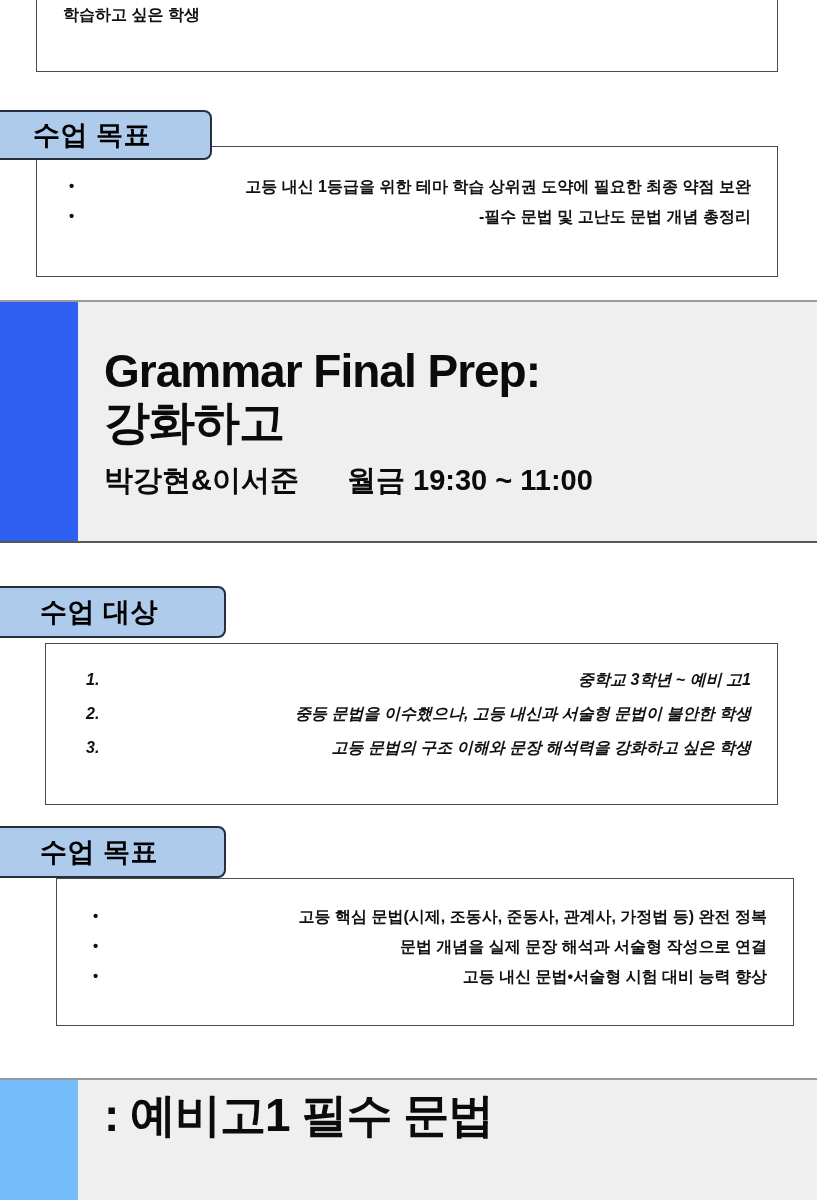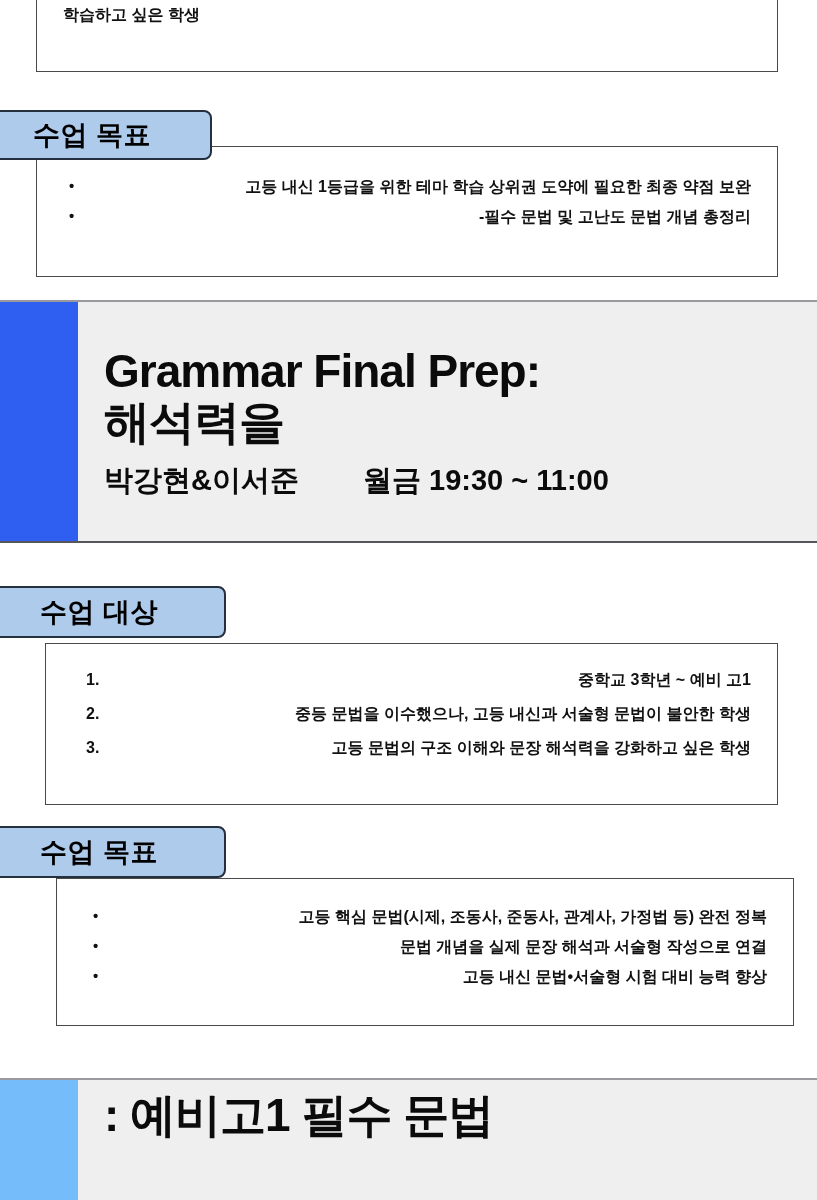--- a/index.html
+++ b/index.html
@@ -46,21 +46,21 @@
     padding-left:26px;
     margin-bottom:5px;
     white-space:nowrap;
   }
   ul.bullets li::before {
     content:"\2022";
     position:absolute;
     left:6px; top:-1px;
     font-size:15px;
   }
-  ol.numbers { counter-reset:itm; }
+  ol.numbers { counter-reset:itm;font-style:italic; }
   ol.numbers li { counter-increment:itm; padding-left:28px; margin-bottom:9px; }
   ol.numbers li::before {
     content:counter(itm) ".";
     position:absolute; left:2px; top:0;
     font-weight:bold;
   }
   .plain-line {
     font-size:16px; font-weight:bold; color:#111111;
     line-height:1.55; white-space:nowrap;
   }
@@ -84,21 +84,21 @@
   .banner-title {
     font-size:46px; font-weight:bold; color:#0b0b0b;
     line-height:1.1; letter-spacing:-1px; white-space:nowrap;
   }
   .banner-meta {
     margin-top:14px;
     display:flex; align-items:baseline;
     font-size:29px; font-weight:bold; color:#0b0b0b;
     white-space:nowrap;
   }
-  .banner-teacher { margin-right:64px;text-align:center; }
+  .banner-teacher { margin-right:48px;text-align:center; }
 </style>
 </head>
 <body>
 
 <div class="page">
 
   <div class="content-box" style="left:36px; top:-46px; width:742px; height:118px;">
     <div class="box-inner" style="padding-top:48px;">
       <div class="plain-line">학습하고 싶은 학생</div>
     </div>
@@ -113,21 +113,21 @@
         <li>고등 내신 1등급을 위한 테마 학습 상위권 도약에 필요한 최종 약점 보완</li>
         <li>-필수 문법 및 고난도 문법 개념 총정리</li>
       </ul>
     </div>
   </div>
 
   <div class="course-banner" style="top:300px; height:243px;">
     <div class="banner-accent" style="background:#2f5ff0;"></div>
     <div class="banner-body">
       <div class="banner-title">Grammar Final Prep:</div>
-      <div class="banner-title">해석력을</div>
+      <div class="banner-title">강화하고</div>
       <div class="banner-meta">
         <span class="banner-teacher">박강현&amp;이서준</span>
         <span>월금 19:30 ~ 11:00</span>
       </div>
     </div>
   </div>
 
   <div class="section-tab" style="left:-28px; top:586px; width:254px; height:52px; font-size:27px;">
     <span>수업 대상</span>
   </div>

